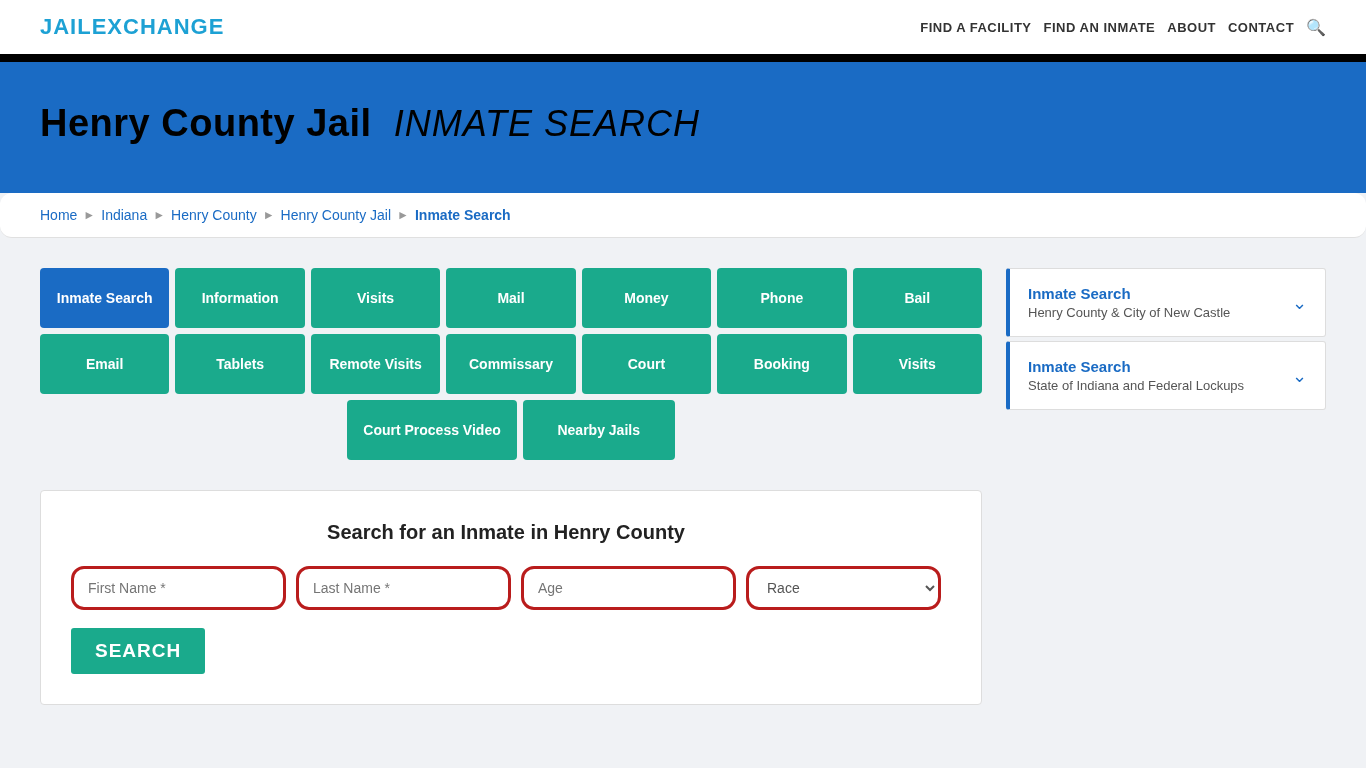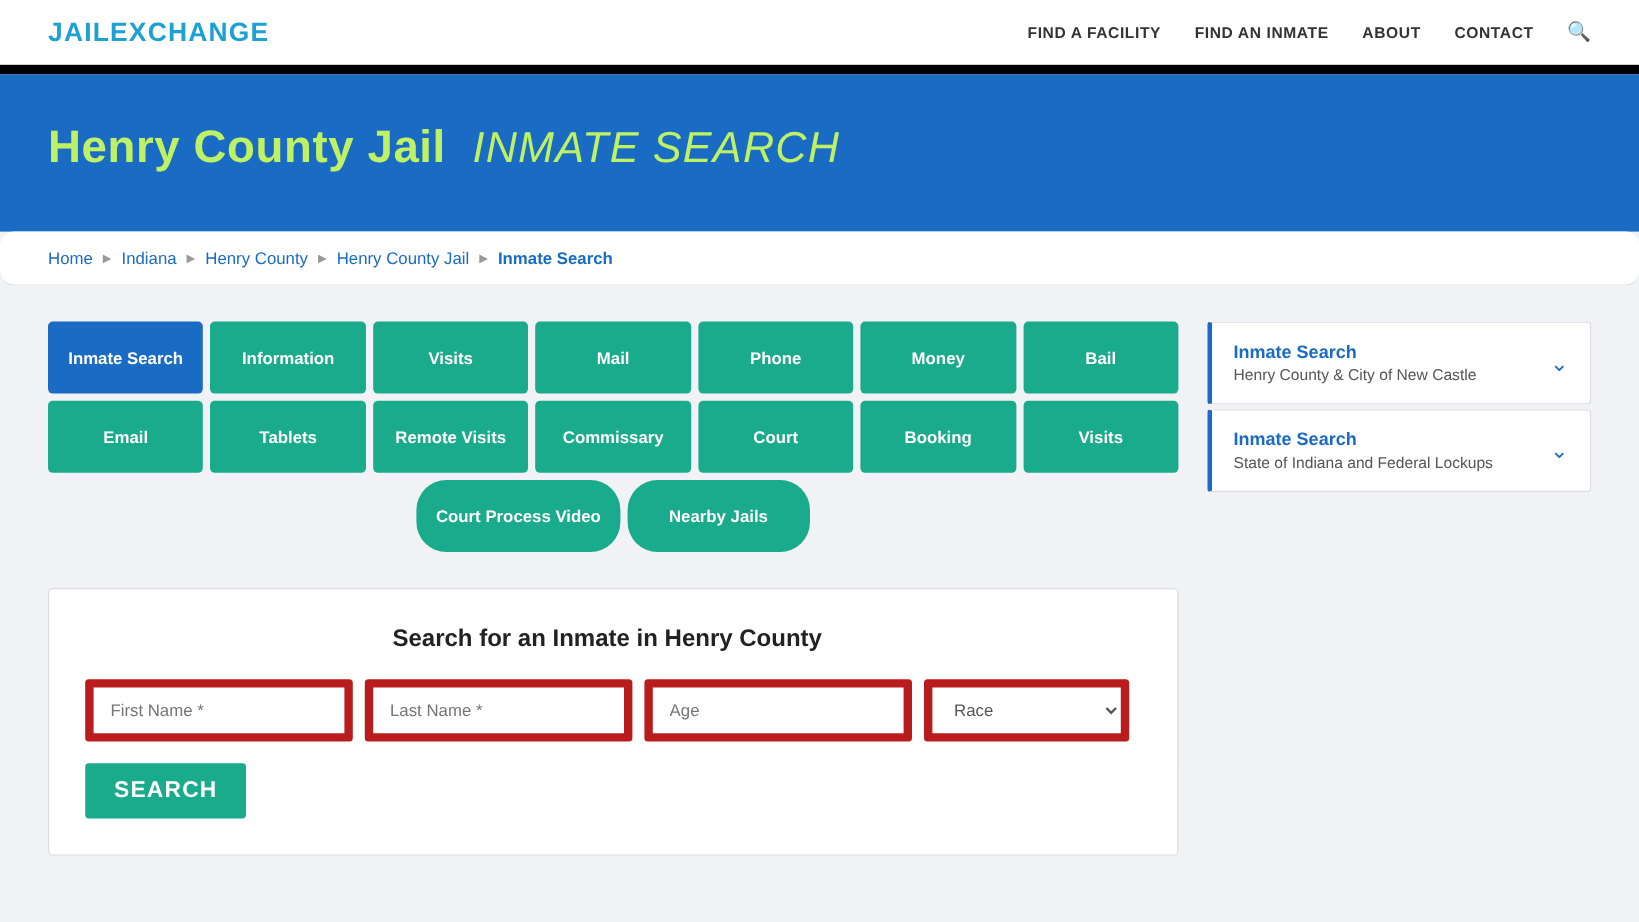--- a/index.html
+++ b/index.html
@@ -21,21 +21,21 @@
       letter-spacing: 1px;
       color: #222;
       text-transform: uppercase;
     }
     .logo span {
       color: #1da1d4;
     }
     .nav {
       display: flex;
       align-items: center;
-      gap: 28px;
+      gap: 12px;
     }
     .nav-item {
       font-size: 13px;
       font-weight: 700;
       color: #333;
       text-transform: uppercase;
       letter-spacing: 0.5px;
       cursor: pointer;
     }
     .nav-search {
@@ -43,21 +43,21 @@
       cursor: pointer;
       color: #333;
     }
 
     
     .hero {
       background: #1a6bc4;
       padding: 40px 40px 48px 40px;
     }
     .hero-title {
-      color: #bef264;
+      color: #000000;
       font-size: 38px;
       font-weight: 900;
       letter-spacing: 0.5px;
     }
     .hero-title em {
       font-style: italic;
       font-weight: 400;
       font-size: 36px;
       letter-spacing: 1px;
     }
@@ -121,21 +121,20 @@
     }
     .nav-buttons-row3 {
       display: flex;
       gap: 6px;
       justify-content: center;
       margin-bottom: 30px;
     }
     .nav-buttons-row3 .nav-btn {
       min-width: 152px;
       padding: 22px 16px;
-      border-radius: 25px;
     }
 
     
     .search-form-box {
       background: #fff;
       border: 1px solid #ddd;
       border-radius: 4px;
       padding: 30px 40px 30px 30px;
     }
     .search-form-title {
@@ -146,22 +145,22 @@
       color: #222;
     }
     .search-fields {
       display: flex;
       gap: 10px;
       margin-bottom: 18px;
     }
     .search-fields input, .search-fields select {
       flex: 1;
       padding: 10px 14px;
-      border: 7px solid #b91c1c;
-      border-radius: 3px;
+      border: 3px solid #b91c1c;
+      border-radius: 13px;
       font-size: 14px;
       color: #555;
       background: #fff;
     }
     .search-fields select {
       flex: 1.2;
     }
     .search-btn {
       background: #1aaa8c;
       color: #fff;
@@ -246,22 +245,22 @@
 </div>
 
 <div class="main-content">
   <div class="left-col">
 
     <div class="nav-buttons">
       <button class="nav-btn active">Inmate Search</button>
       <button class="nav-btn">Information</button>
       <button class="nav-btn">Visits</button>
       <button class="nav-btn">Mail</button>
+      <button class="nav-btn">Money</button>
       <button class="nav-btn">Phone</button>
-      <button class="nav-btn">Money</button>
       <button class="nav-btn">Bail</button>
     </div>
 
     <div class="nav-buttons-row2">
       <button class="nav-btn">Email</button>
       <button class="nav-btn">Tablets</button>
       <button class="nav-btn">Remote Visits</button>
       <button class="nav-btn">Commissary</button>
       <button class="nav-btn">Court</button>
       <button class="nav-btn">Booking</button>

